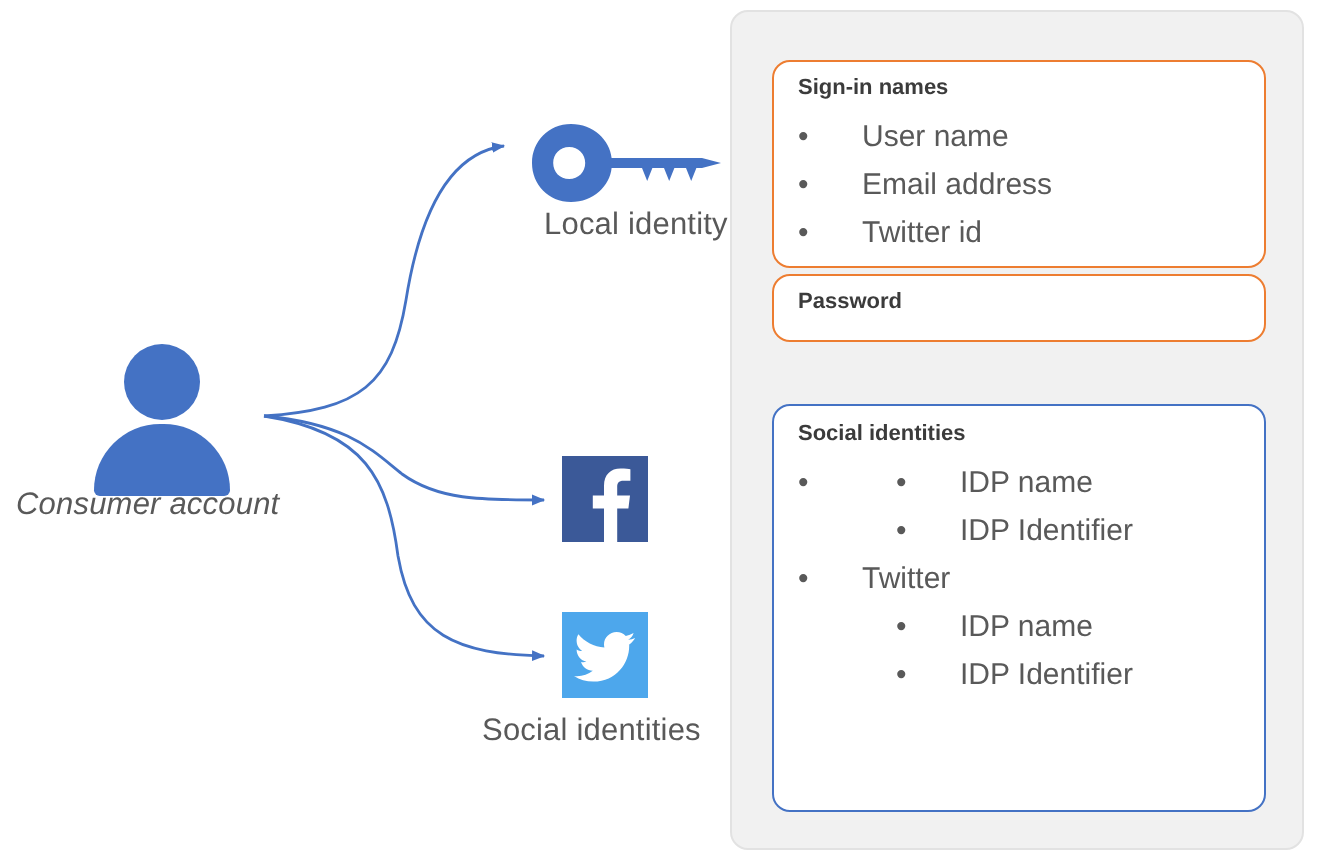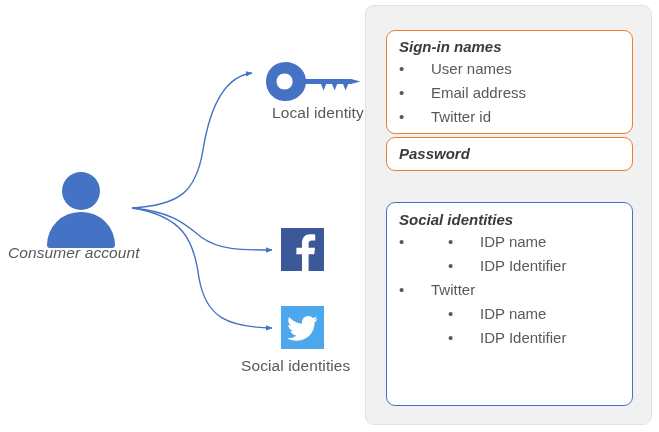--- a/index.html
+++ b/index.html
@@ -77,24 +77,23 @@
   .orange-box { border: 1.4px solid #ED7D31; }
   .blue-box   { border: 1.4px solid #4472C4; }
 
   #signin-box   { left: 386px; top: 30px;  width: 247px; height: 104px; }
   #password-box { left: 386px; top: 137px; width: 247px; height: 34px;  }
   #social-box   { left: 386px; top: 202px; width: 247px; height: 204px; }
 
   .box-title {
     position: absolute;
     font-weight: bold;
-    font-size: 15px;
+    font-size: 11px;
     color: #3B3B3B;
     white-space: nowrap;
-    font-style: italic;
   }
   .bullet-list {
     position: absolute;
     margin: 0;
     padding: 0;
     list-style: none;
   }
   .bullet-row {
     position: relative;
     color: #595959;
@@ -184,21 +183,21 @@
   <div class="node-label" id="label-social-identities">Social identities</div>
 </div>
 
 <div id="details-panel"></div>
 
 <div class="detail-box orange-box" id="signin-box"></div>
 <div class="box-title" id="signin-title">Sign-in names</div>
 <ul class="bullet-list" id="signin-list">
   <li class="bullet-row">
     <span class="bullet-dot">•</span>
-    <span class="bullet-text">User names</span>
+    <span class="bullet-text">User name</span>
   </li>
   <li class="bullet-row">
     <span class="bullet-dot">•</span>
     <span class="bullet-text">Email address</span>
   </li>
   <li class="bullet-row">
     <span class="bullet-dot">•</span>
     <span class="bullet-text">Twitter id</span>
   </li>
 </ul>

